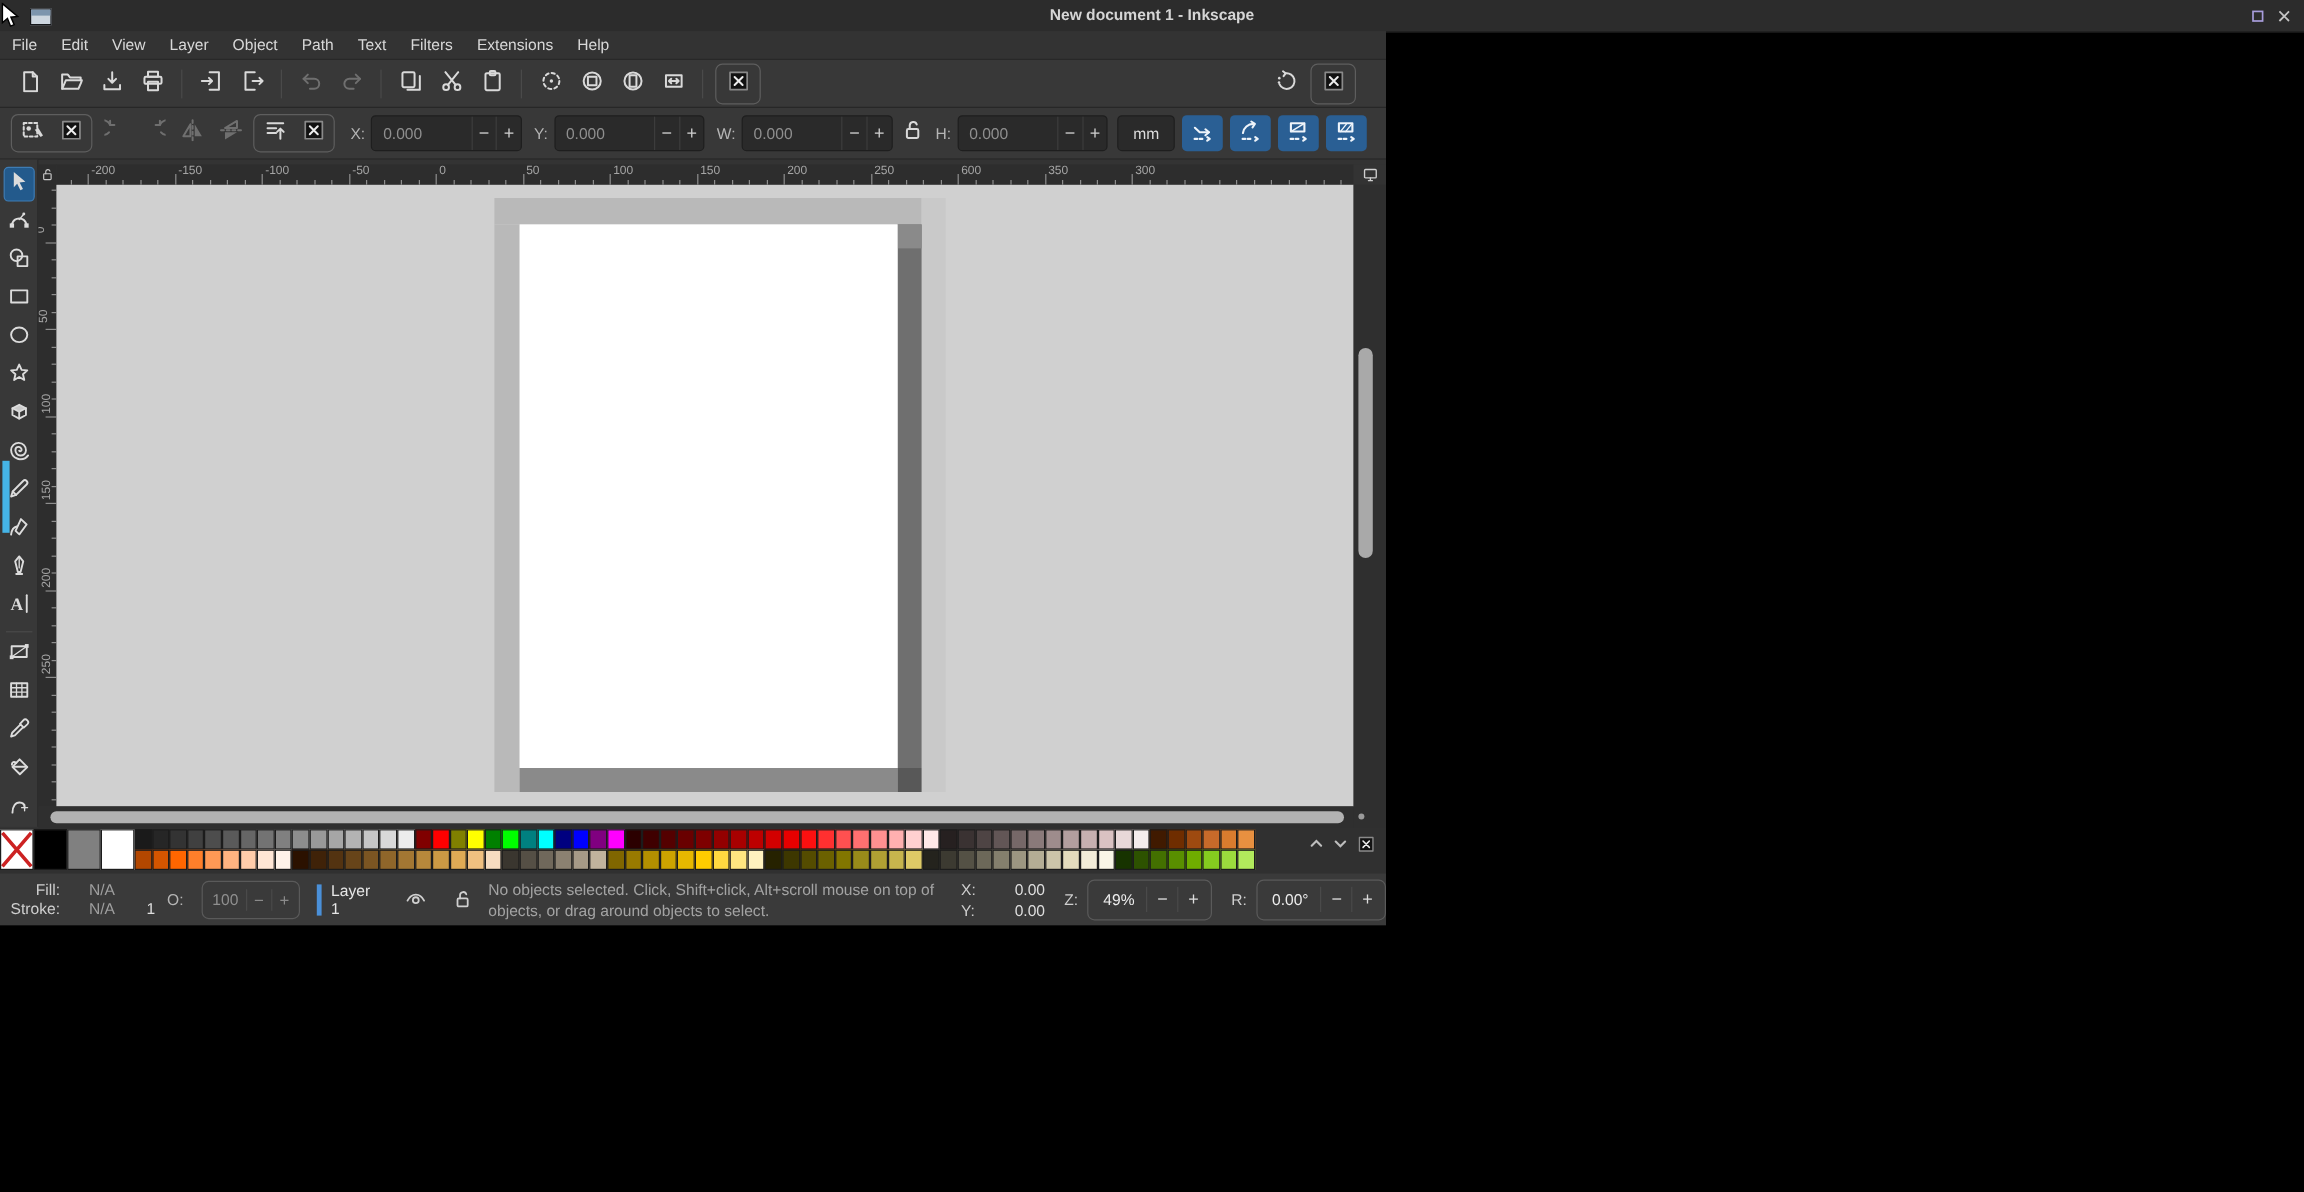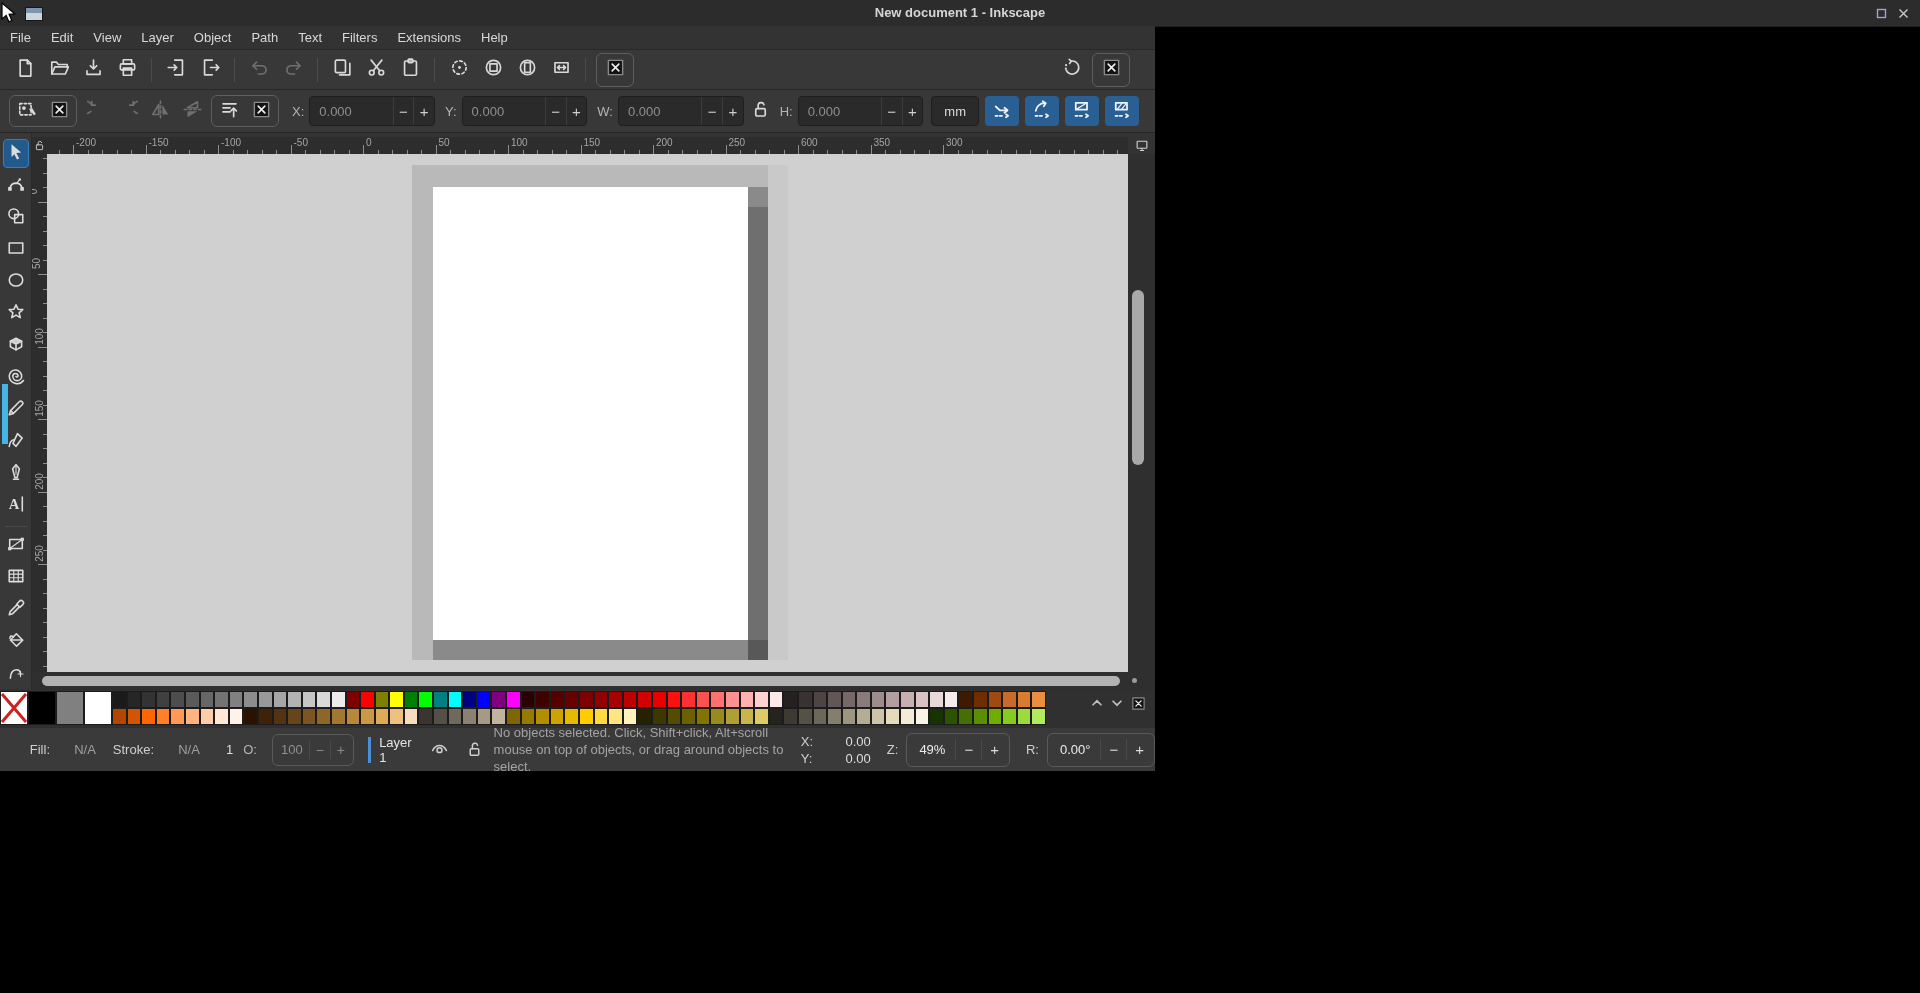--- a/index.html
+++ b/index.html
@@ -87,21 +87,21 @@
   .big-swatch{width:28px;height:34px;flex:none;outline:1px solid #1c1c1c;outline-offset:-1px;position:relative;}
   .small-col{display:flex;flex-direction:column;flex:none;}
   .small-swatch{width:14.6px;height:17px;outline:1px solid #1c1c1c;outline-offset:-1px;}
   #palette-ctrl{display:flex;align-items:flex-start;padding-top:5px;}
   .pal-btn{width:18px;height:16px;display:flex;align-items:center;justify-content:center;color:#bdbdbd;margin-left:2px;}
   #palette-config{width:17px;height:17px;margin-left:4px;}
   #palette-config svg{width:15px;height:15px;}
   
   #statusbar{position:absolute;left:0;top:702px;width:100%;height:43px;background:#3a3a3a;color:#dedede;
     font-size:13px;display:flex;align-items:center;}
-  #fillstroke{display:flex;flex-direction:row;justify-content:flex-end;margin-left:2px;line-height:16px;}
+  #fillstroke{display:flex;flex-direction:column;justify-content:flex-end;margin-left:2px;line-height:16px;}
   .fs-row{display:flex;}
   .fs-label{width:48px;text-align:right;color:#cfcfcf;}
   .fs-value{width:42px;text-align:center;color:#9f9f9f;margin-left:14px;}
   .fs-width{color:#dedede;margin-left:16px;}
   #opacity-box{display:flex;align-items:center;border:1px solid #5a5a5a;border-radius:6px;height:30px;
     margin-left:10px;padding:0 2px;}
   #opacity-box .val{color:#8f8f8f;padding:0 6px;}
   #opacity-box .step{color:#8a8a8a;padding:0 6px;font-size:14px;border-left:1px solid #4a4a4a;height:60%;
     display:flex;align-items:center;}
   #layer-indicator{display:flex;align-items:center;margin-left:14px;}

